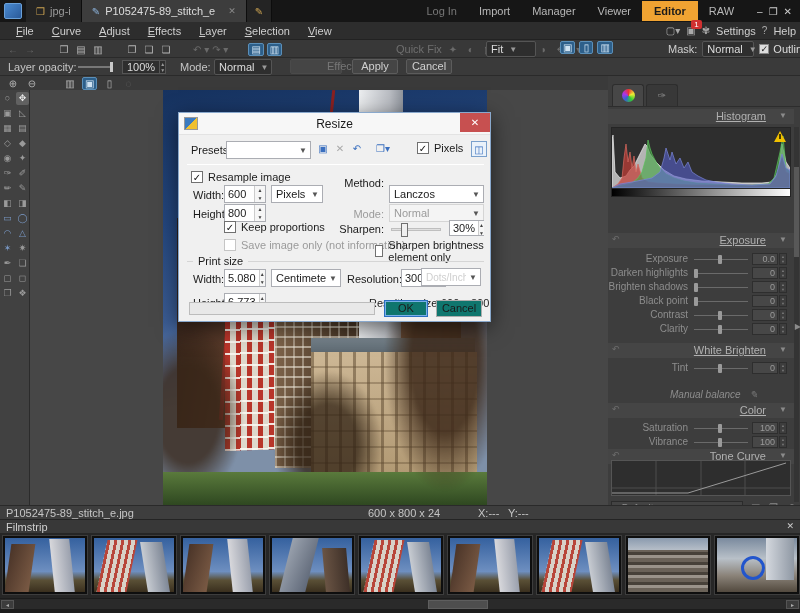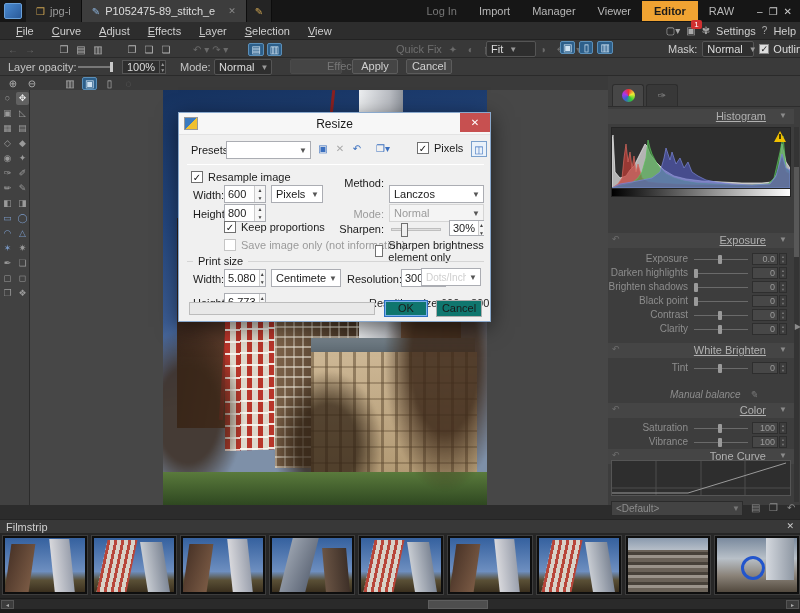--- a/index.html
+++ b/index.html
@@ -637,20 +637,26 @@
         <span class="pbtn" style="left:22px;width:104px;">Apply</span>
         <span class="pbtn" style="left:130px;width:56px;">Cancel</span>
       </div>
       <div id="pscroll">
           <span class="pth"></span>
         </div>
       <span class="expander">▶</span>
     </div>
   </div>
 
+  <div id="statusbar" class="abs">
+    <span style="left:6px;">P1052475-89_stitch_e.jpg</span>
+    <span style="left:368px;">600 x 800 x 24</span>
+    <span style="left:478px;">X:---</span>
+    <span style="left:508px;">Y:---</span>
+  </div>
 
   <div id="filmheader" class="abs">
     <span style="position:absolute;left:6px;top:1px;">Filmstrip</span>
     <span class="fx">✕</span>
   </div>
   <div id="filmstrip" class="abs">
     <div class="thumbwrap">
         <div class="thumb v1"></div>
       </div>
       <div class="thumbwrap">

